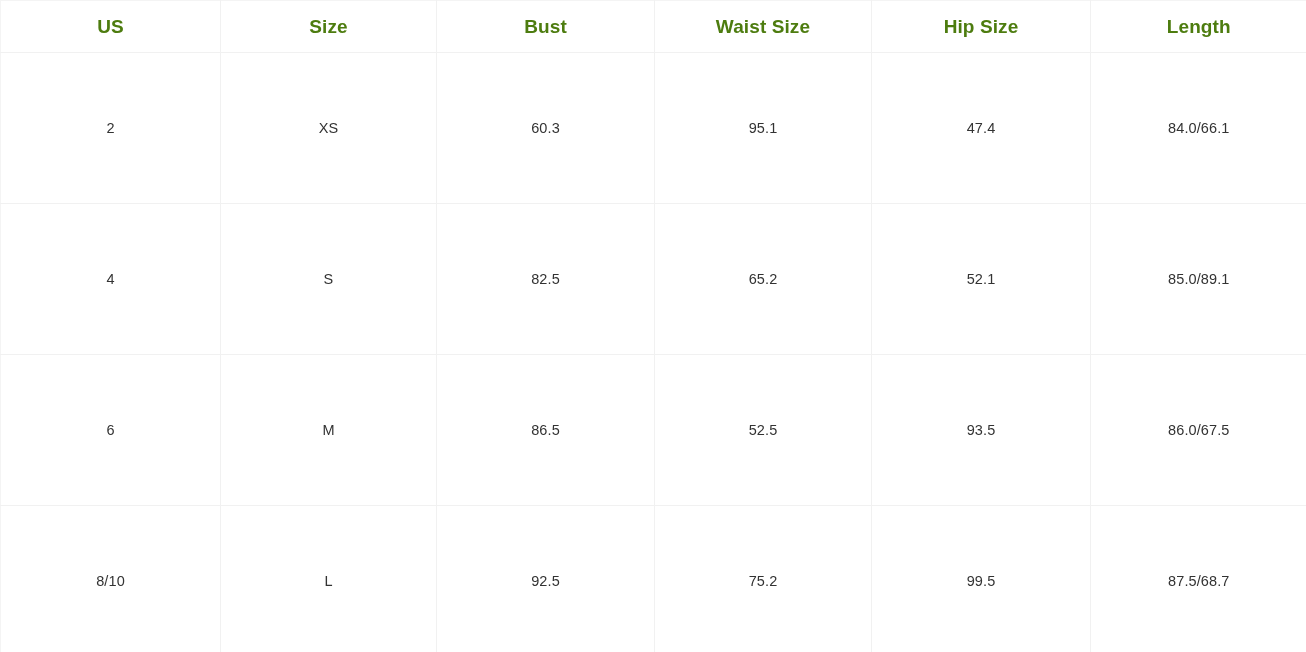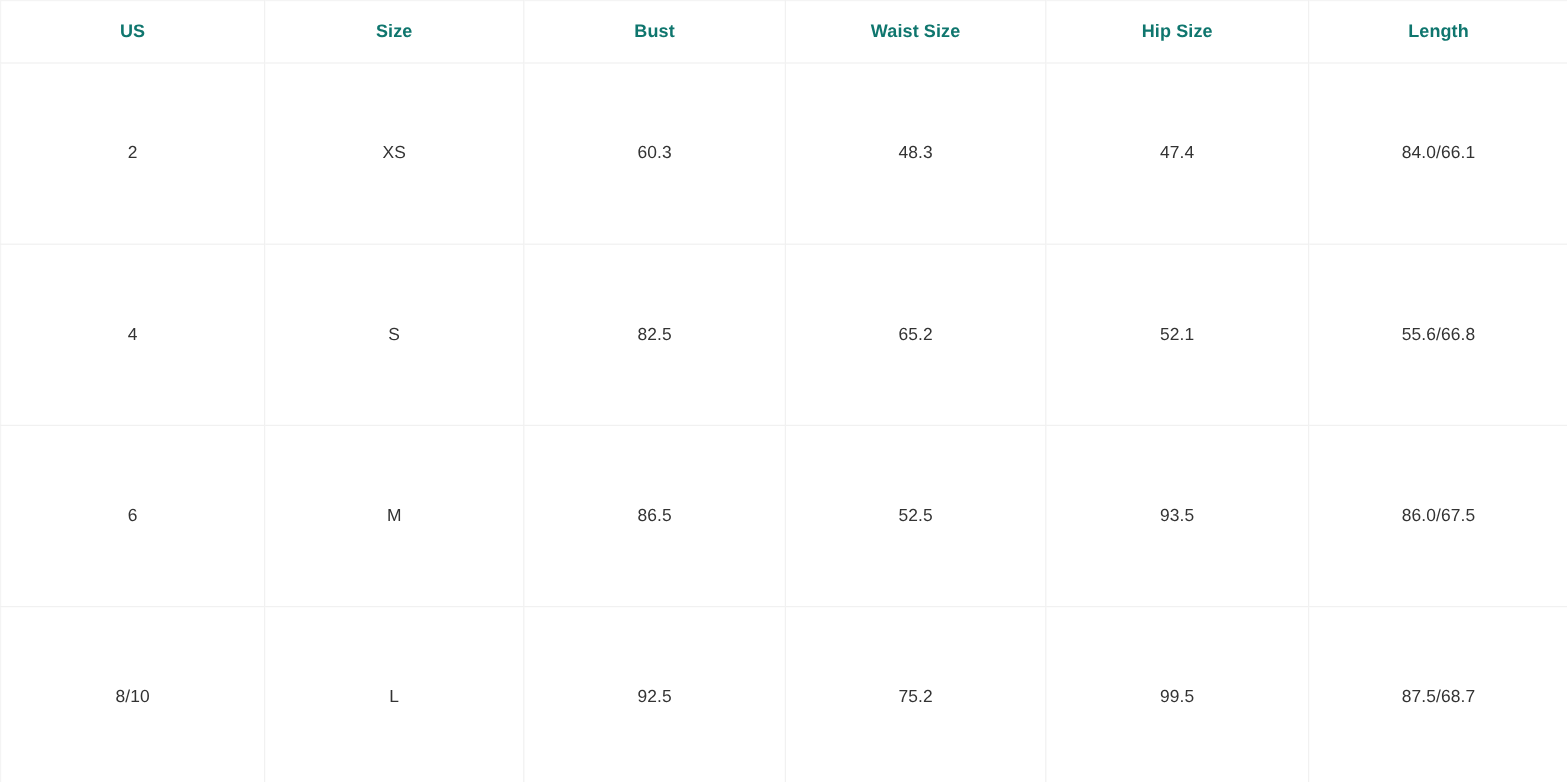--- a/index.html
+++ b/index.html
@@ -52,23 +52,23 @@
     border-left: 1px solid #f4f4f4;
   }
 
   table.size-chart th:last-child,
   table.size-chart td:last-child {
     border-right: none;
   }
 
   table.size-chart thead th {
     height: 52px;
-    font-size: 15px;
+    font-size: 19px;
     font-weight: 700;
-    color: #0f766e;
+    color: #4d7c0f;
     letter-spacing: 0.1px;
     border-top: 1px solid #f4f4f4;
     background: #ffffff;
   }
 
   table.size-chart tbody td {
     height: 151px;
     font-size: 14.5px;
     font-weight: 400;
     color: #333333;
@@ -97,31 +97,31 @@
         <th>Waist Size</th>
         <th>Hip Size</th>
         <th>Length</th>
       </tr>
     </thead>
     <tbody>
       <tr>
         <td>2</td>
         <td>XS</td>
         <td>60.3</td>
-        <td>48.3</td>
+        <td>95.1</td>
         <td>47.4</td>
         <td>84.0/66.1</td>
       </tr>
       <tr>
         <td>4</td>
         <td>S</td>
         <td>82.5</td>
         <td>65.2</td>
         <td>52.1</td>
-        <td>55.6/66.8</td>
+        <td>85.0/89.1</td>
       </tr>
       <tr>
         <td>6</td>
         <td>M</td>
         <td>86.5</td>
         <td>52.5</td>
         <td>93.5</td>
         <td>86.0/67.5</td>
       </tr>
       <tr>

